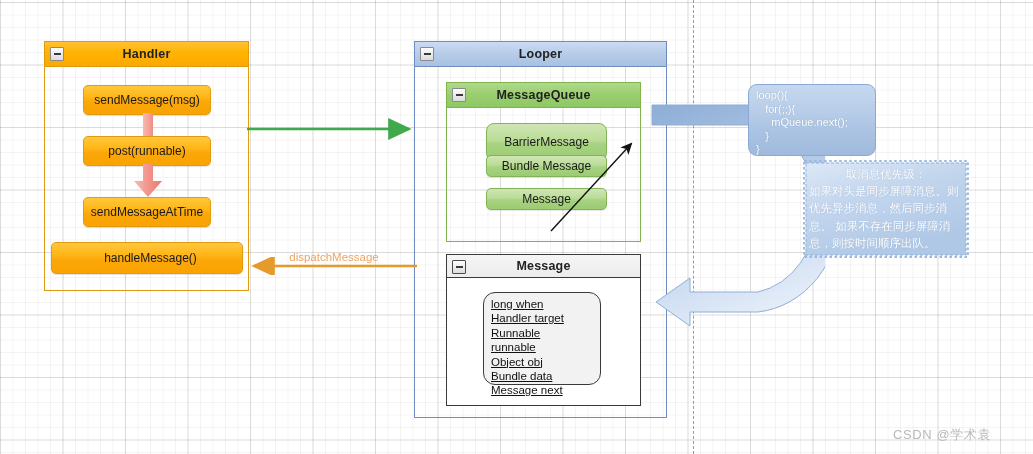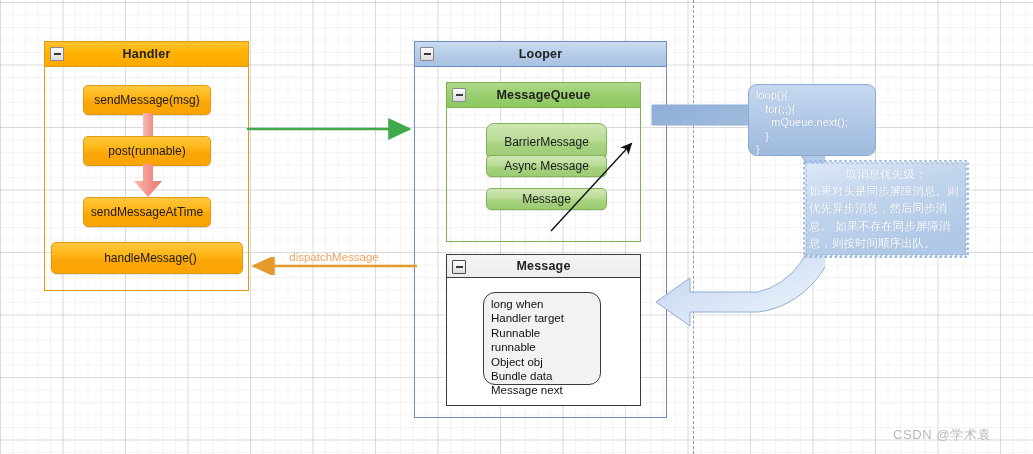--- a/index.html
+++ b/index.html
@@ -93,21 +93,21 @@
     position:absolute;left:0;top:0;width:100%;height:23px;
     background:linear-gradient(to bottom,#f5f5f5,#ececec);
     border-bottom:1px solid #3a3a3a;box-sizing:border-box;
     display:flex;align-items:center;justify-content:center;
   }
   .minus-btn.dark{border-color:#4a4a4a;}
   #message-fields{
     position:absolute;left:36px;top:37px;width:118px;height:93px;
     border:1.5px solid #3a3a3a;border-radius:12px;background:#f2f2f2;
     box-sizing:border-box;padding:4px 16px 0 7px;
-    font-size:11.5px;line-height:14.4px;color:#111;
+    font-size:11.5px;line-height:14.4px;color:#111;text-decoration:underline;
   }
 
   
   .arrow-label{position:absolute;text-align:center;line-height:13px;}
   #enqueue-label{left:248px;top:100px;width:170px;color:#7DC97F;font-size:11.5px;}
   #dispatch-label{left:248px;top:251px;width:172px;color:#F0A35E;font-size:11.5px;}
 
   
   #code-callout{
     left:748px;top:84px;width:128px;height:72px;
@@ -205,21 +205,21 @@
         <div class="minus-btn">
             <i></i>
           </div>
         <span class="hdr-title">MessageQueue</span>
       </div>
 
       <div class="pill pill-green" style="left:39px;top:40px;width:121px;height:38px;border-radius:8px;">
         <span>BarrierMessage</span>
       </div>
       <div class="pill pill-green" style="left:39px;top:72px;width:121px;height:22px;">
-        <span>Async Message</span>
+        <span>Bundle Message</span>
       </div>
       <div class="pill pill-green" style="left:39px;top:105px;width:121px;height:22px;">
         <span>Message</span>
       </div>
 
       <svg class="abs" style="left:100px;top:35px;" width="100" height="120" viewBox="0 0 100 120">
         <defs>
           <marker id="thinhead" markerWidth="9" markerHeight="9" refX="7" refY="4.5" orient="auto">
             <path d="M0,0.6 L8.4,4.5 L0,8.4 L2.2,4.5 Z" fill="#111"></path>
           </marker>

